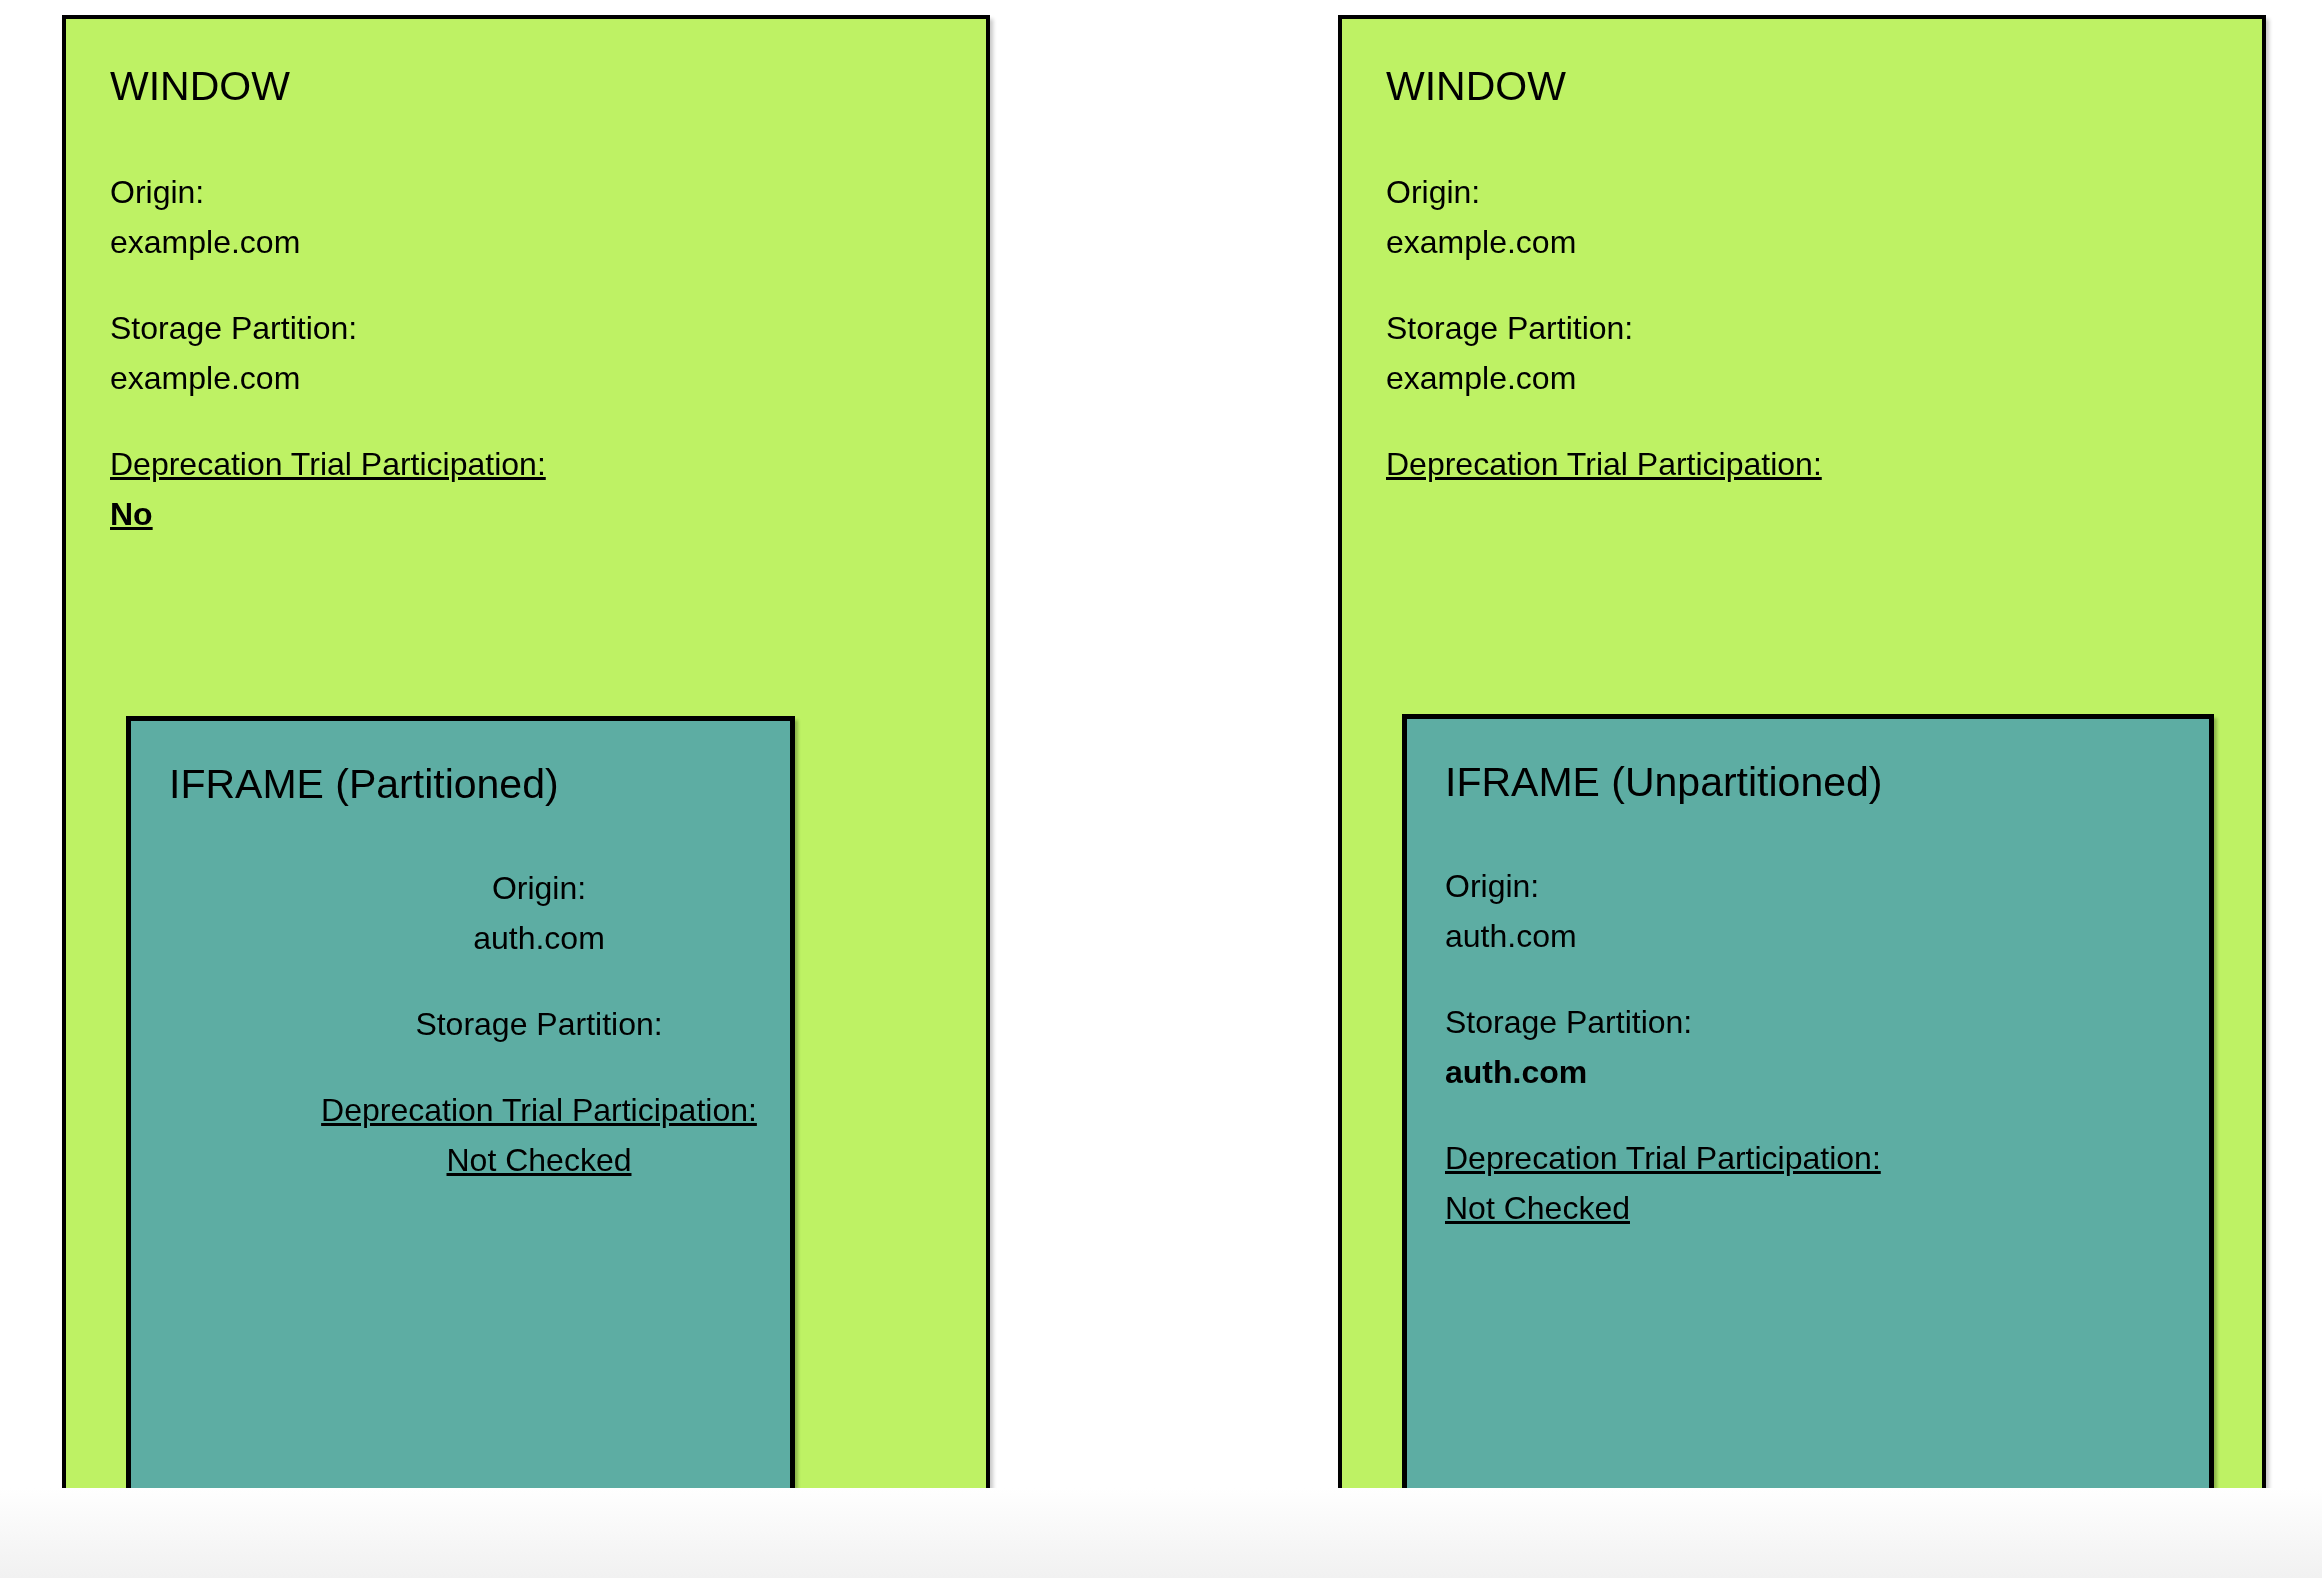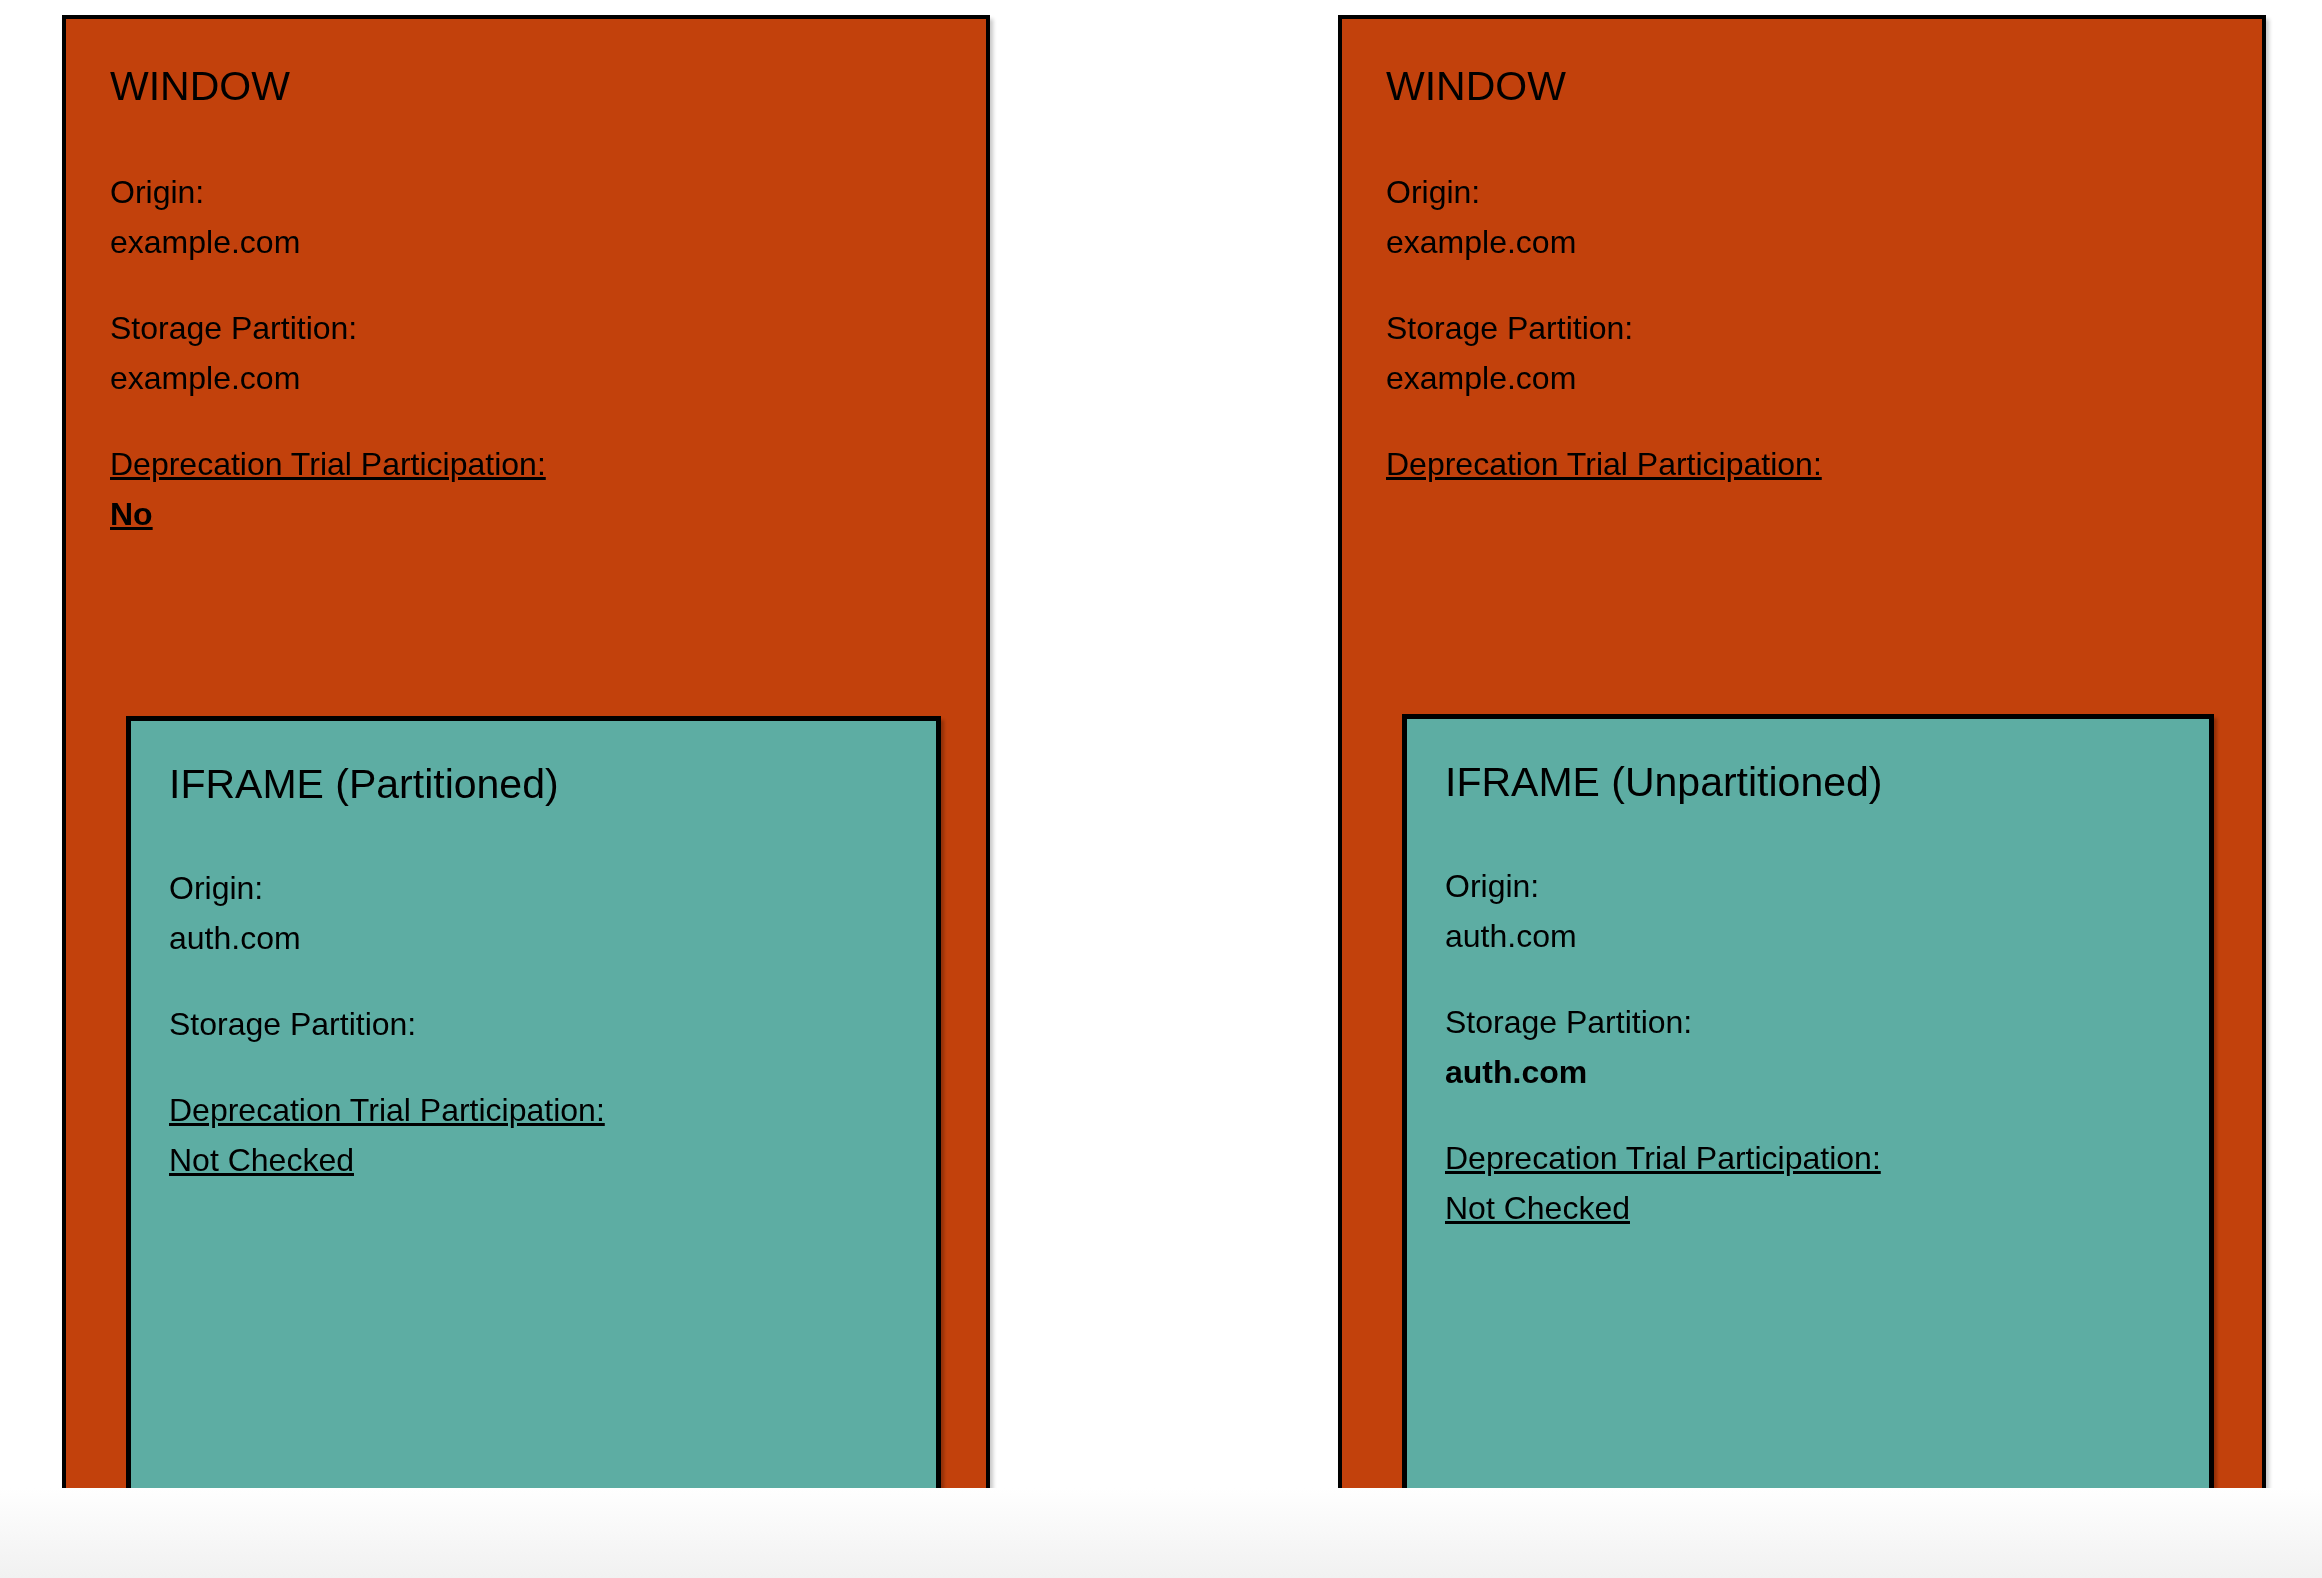--- a/index.html
+++ b/index.html
@@ -28,21 +28,21 @@
 
   .diagram {
     position: absolute;
     inset: 0;
   }
 
   
   .window-box {
     position: absolute;
     box-sizing: border-box;
-    background: #c2410c;
+    background: #bef264;
     border: 4px solid #000000;
     box-shadow: 3px 4px 4px rgba(0,0,0,0.22);
   }
   .window-box.left  { left: 62px;   top: 15px; width: 928px; height: 1536px; }
   .window-box.right { left: 1338px; top: 15px; width: 928px; height: 1536px; }
 
   .window-title {
     position: absolute;
     left: 44px;
     top: 44px;
@@ -75,21 +75,21 @@
   .field-value.bold { font-weight: bold; }
 
   
   .iframe-box {
     position: absolute;
     box-sizing: border-box;
     background: #5dada3;
     border: 5px solid #000000;
     box-shadow: 3px 4px 3px rgba(0,0,0,0.25);
   }
-  .iframe-box.left  { left: 60px; top: 697px; width: 815px; height: 795px; }
+  .iframe-box.left  { left: 60px; top: 697px; width: 669px; height: 795px; text-align: center; }
   .iframe-box.right { left: 60px; top: 695px; width: 812px; height: 787px; padding-left: 41px; }
 
   .iframe-title {
     position: absolute;
     left: 38px;
     top: 40px;
     font-size: 41px;
     line-height: 46px;
     color: #000000;
     white-space: nowrap;

